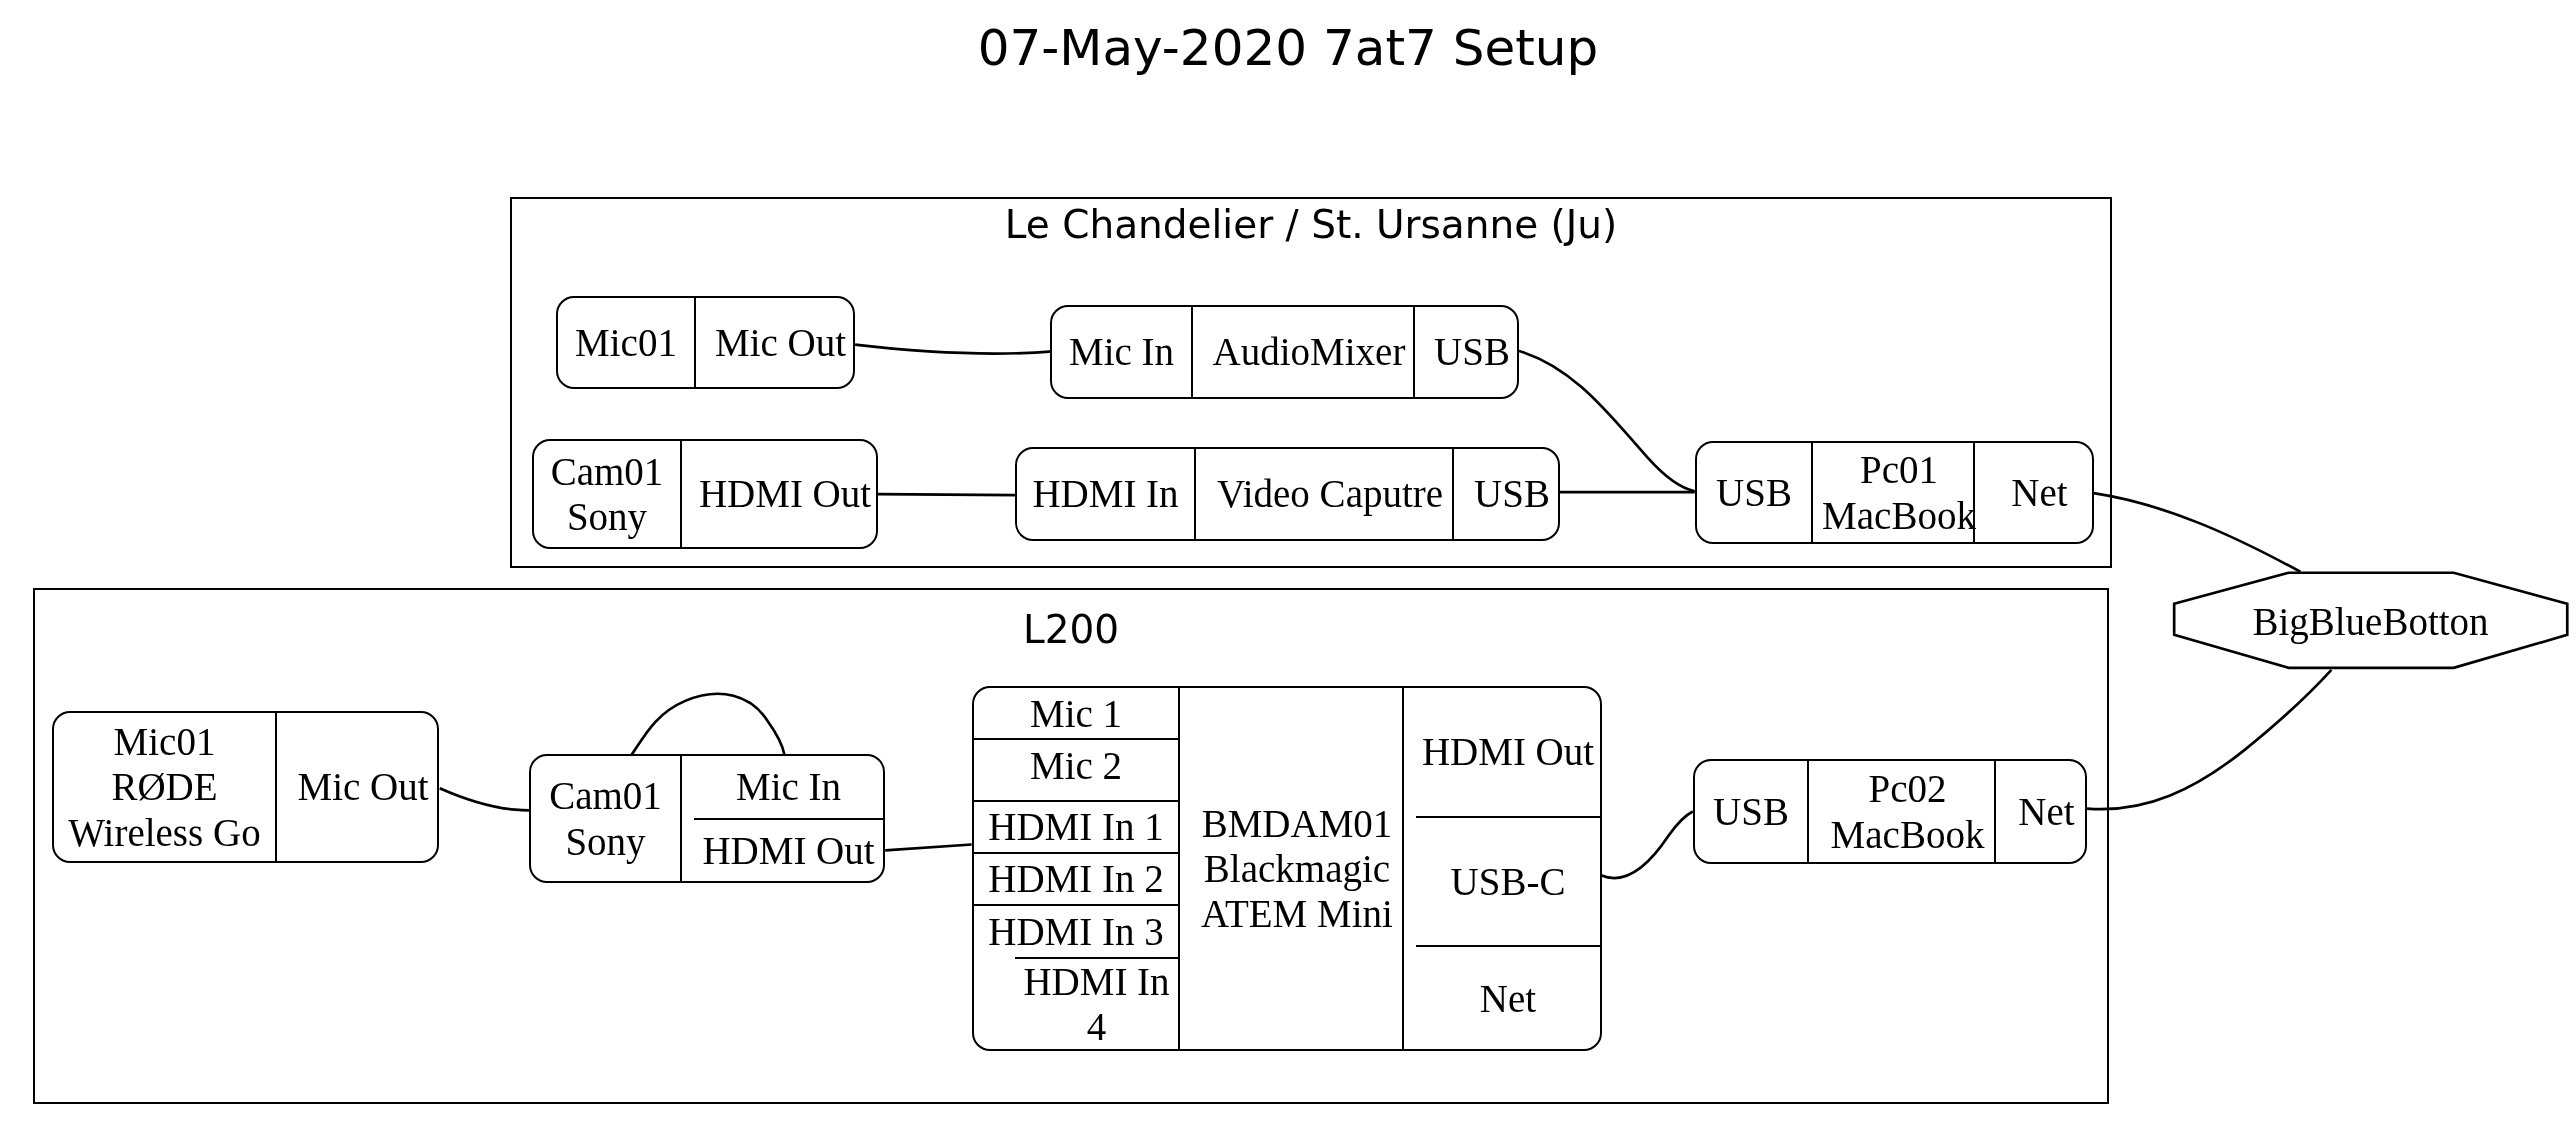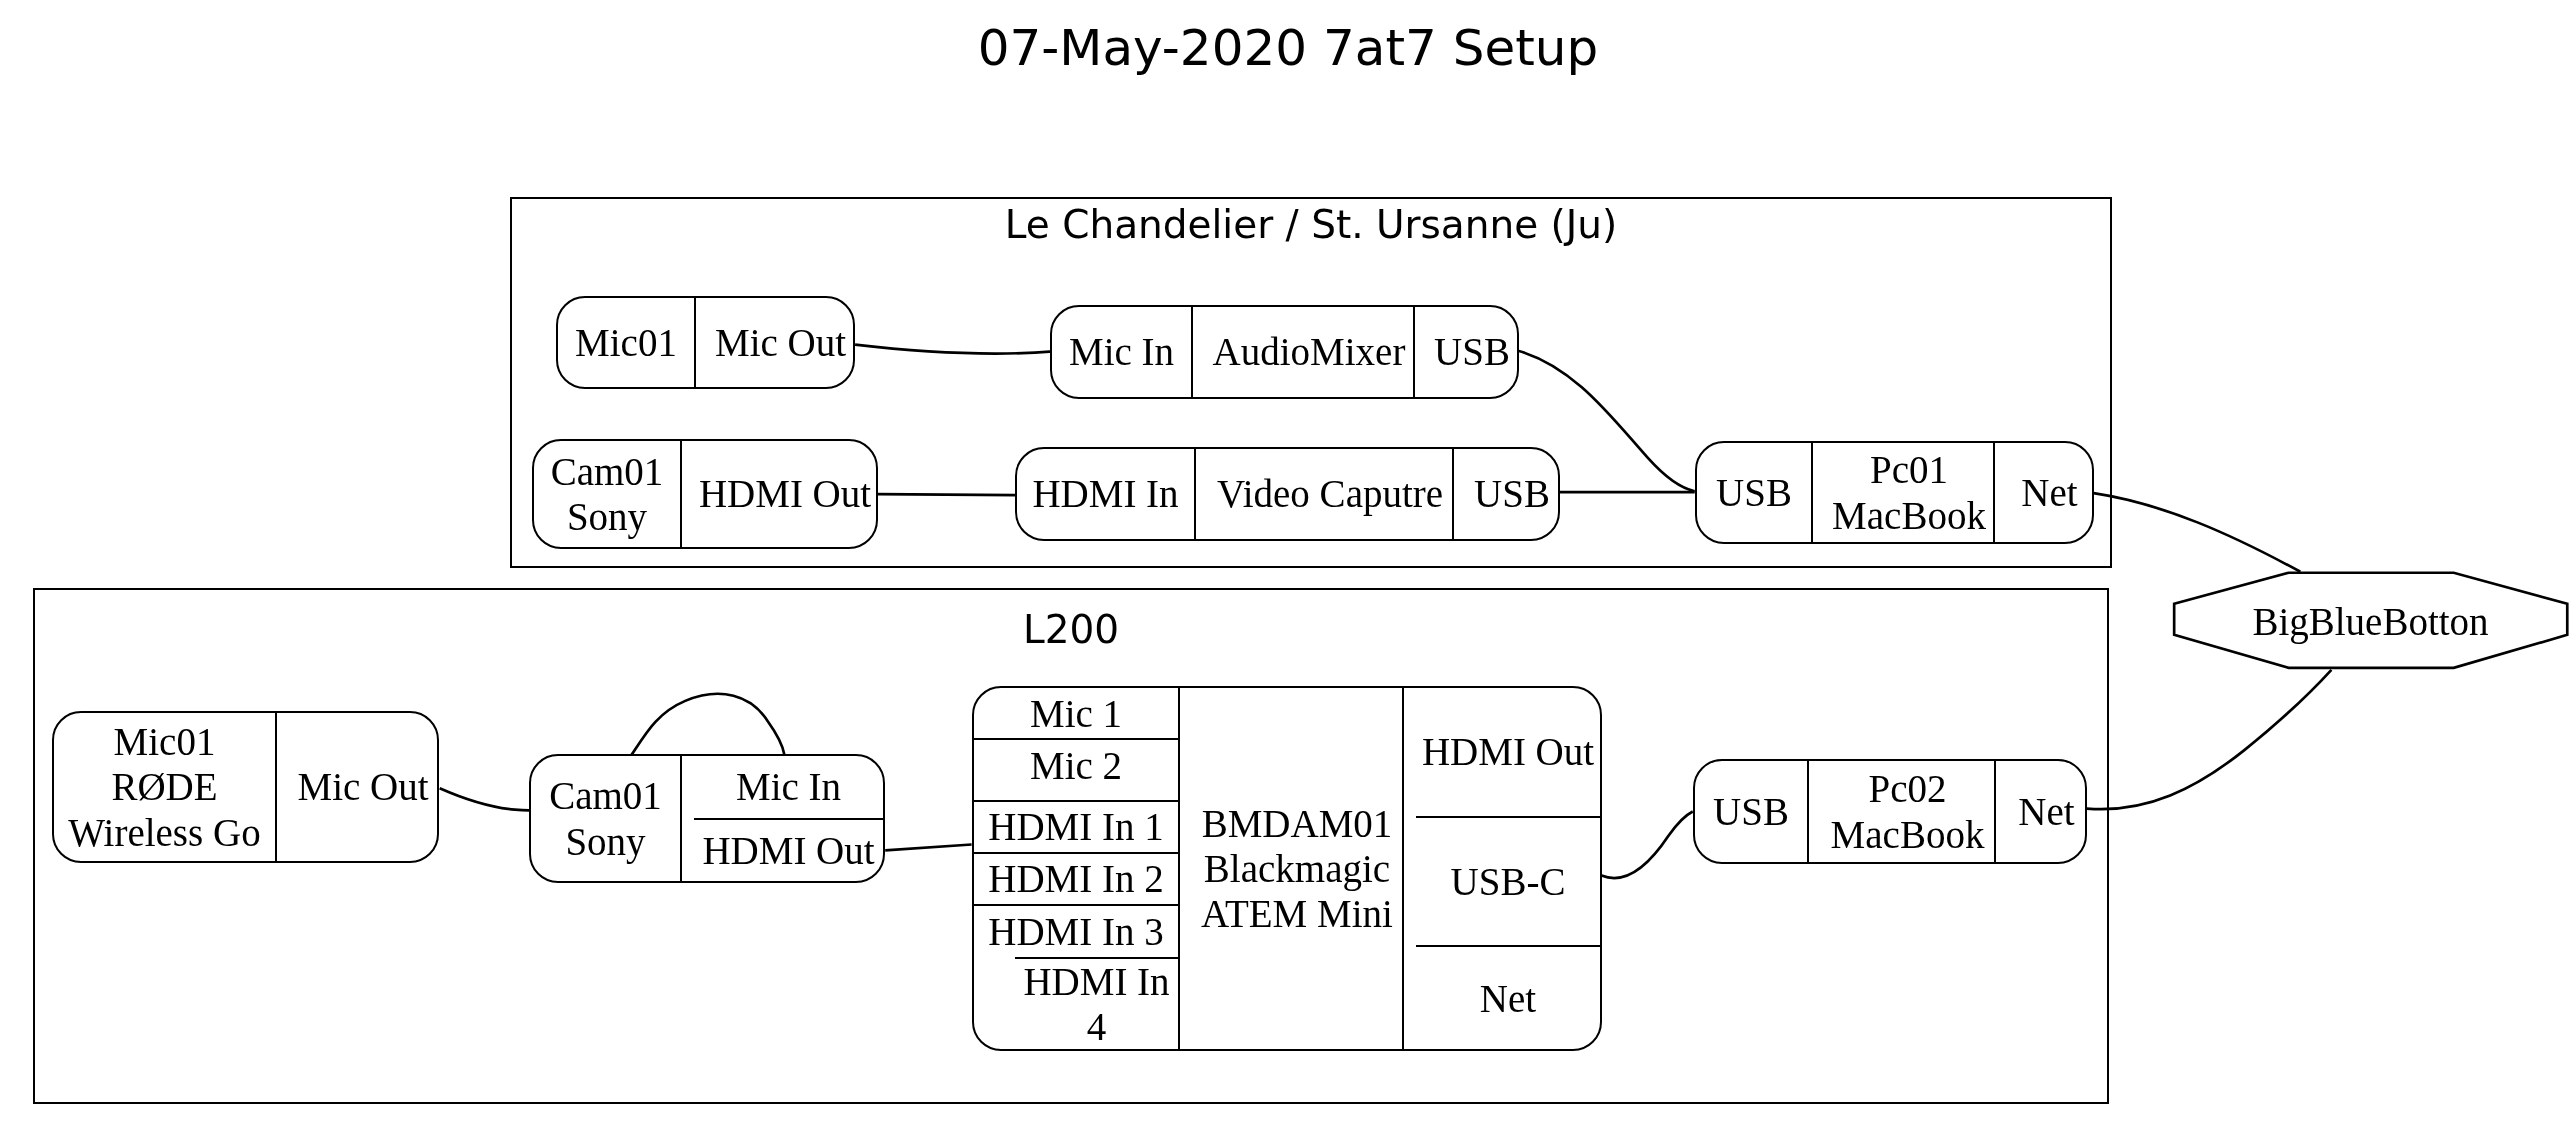--- a/index.html
+++ b/index.html
@@ -38,21 +38,21 @@
   svg.wires {
     position: absolute; left: 0; top: 0;
     width: 2576px; height: 1128px;
     pointer-events: none;
   }
   .node {
     position: absolute;
     display: flex;
     flex-direction: row;
     border: 2.9px solid #000;
-    border-radius: 29px;
+    border-radius: 18px;
     background: #ffffff;
     box-sizing: border-box;
     overflow: hidden;
   }
   .cell {
     display: flex;
     align-items: center;
     justify-content: center;
     text-align: center;
     font-size: 39px;
@@ -136,21 +136,21 @@
   </div>
 
   <div class="node" style="left:1015px; top:447px; width:545px; height:94px;">
     <div class="cell" style="width:177px;">HDMI In</div>
     <div class="cell vdiv" style="width:258px;">Video Caputre</div>
     <div class="cell grow vdiv">USB</div>
   </div>
 
   <div class="node" style="left:1695px; top:441px; width:399px; height:103px;">
     <div class="cell" style="width:114px;">USB</div>
-    <div class="cell vdiv" style="width:182px;">Pc01
+    <div class="cell vdiv" style="width:162px;">Pc01
 MacBook</div>
     <div class="cell grow vdiv">Net</div>
   </div>
 
   <div class="node" style="left:52px; top:711px; width:387px; height:152px;">
     <div class="cell" style="width:221px;">Mic01
 RØDE
 Wireless Go</div>
     <div class="cell grow vdiv">Mic Out</div>
   </div>

